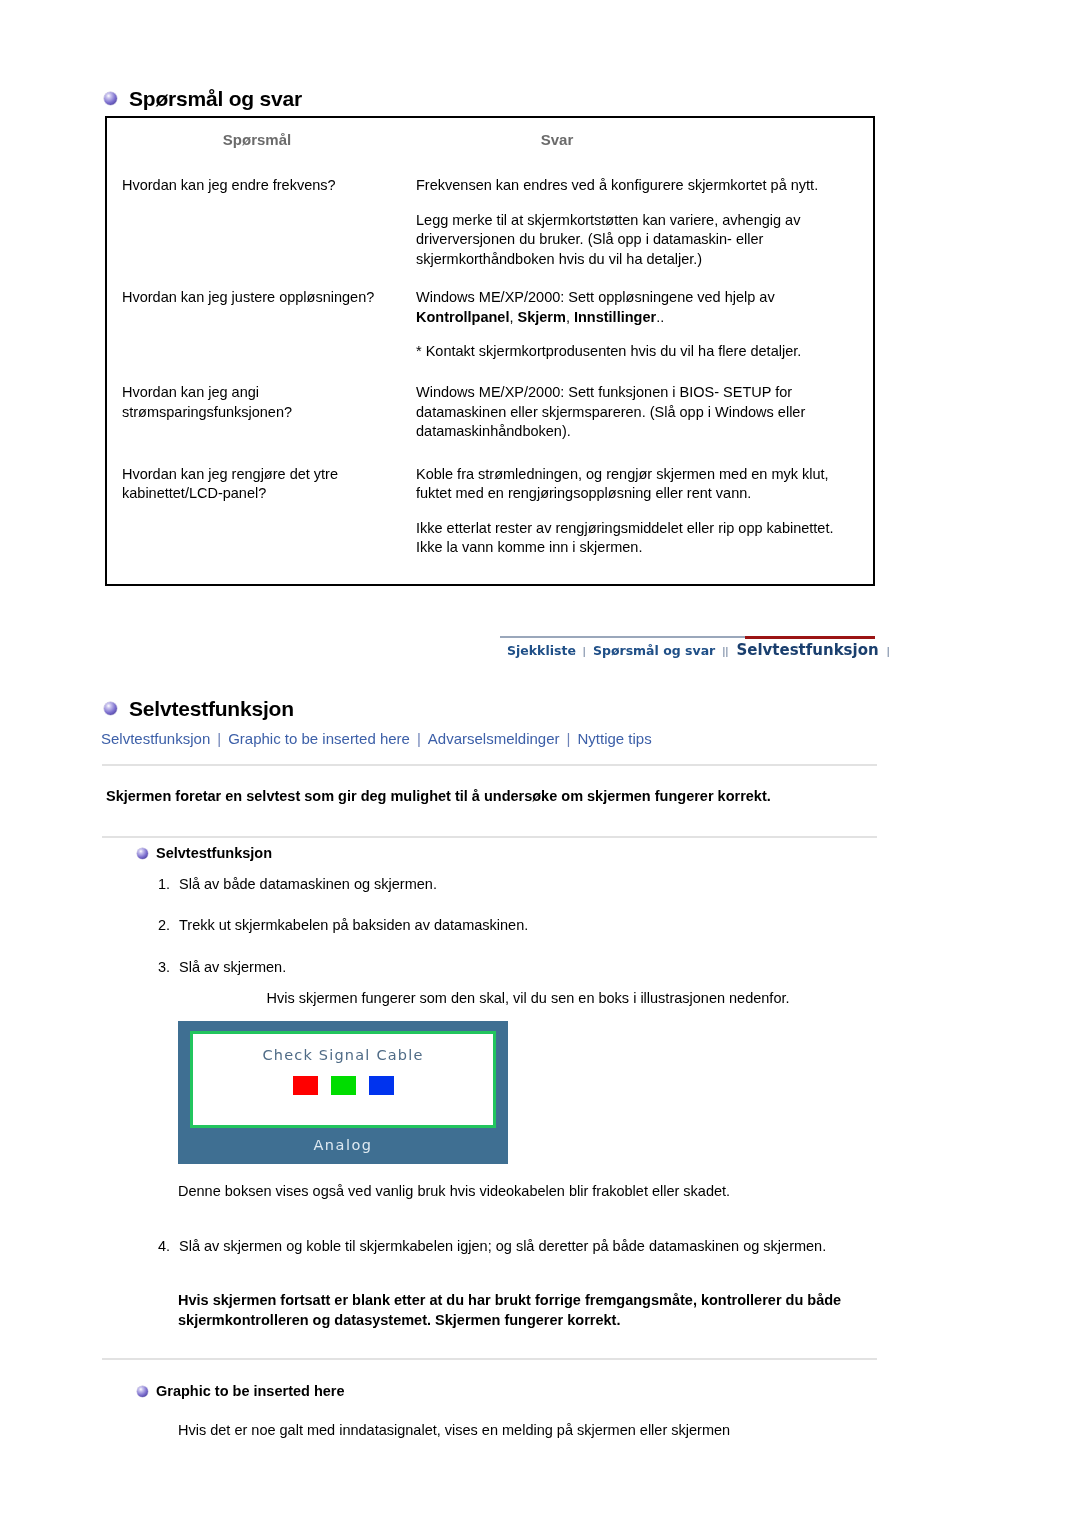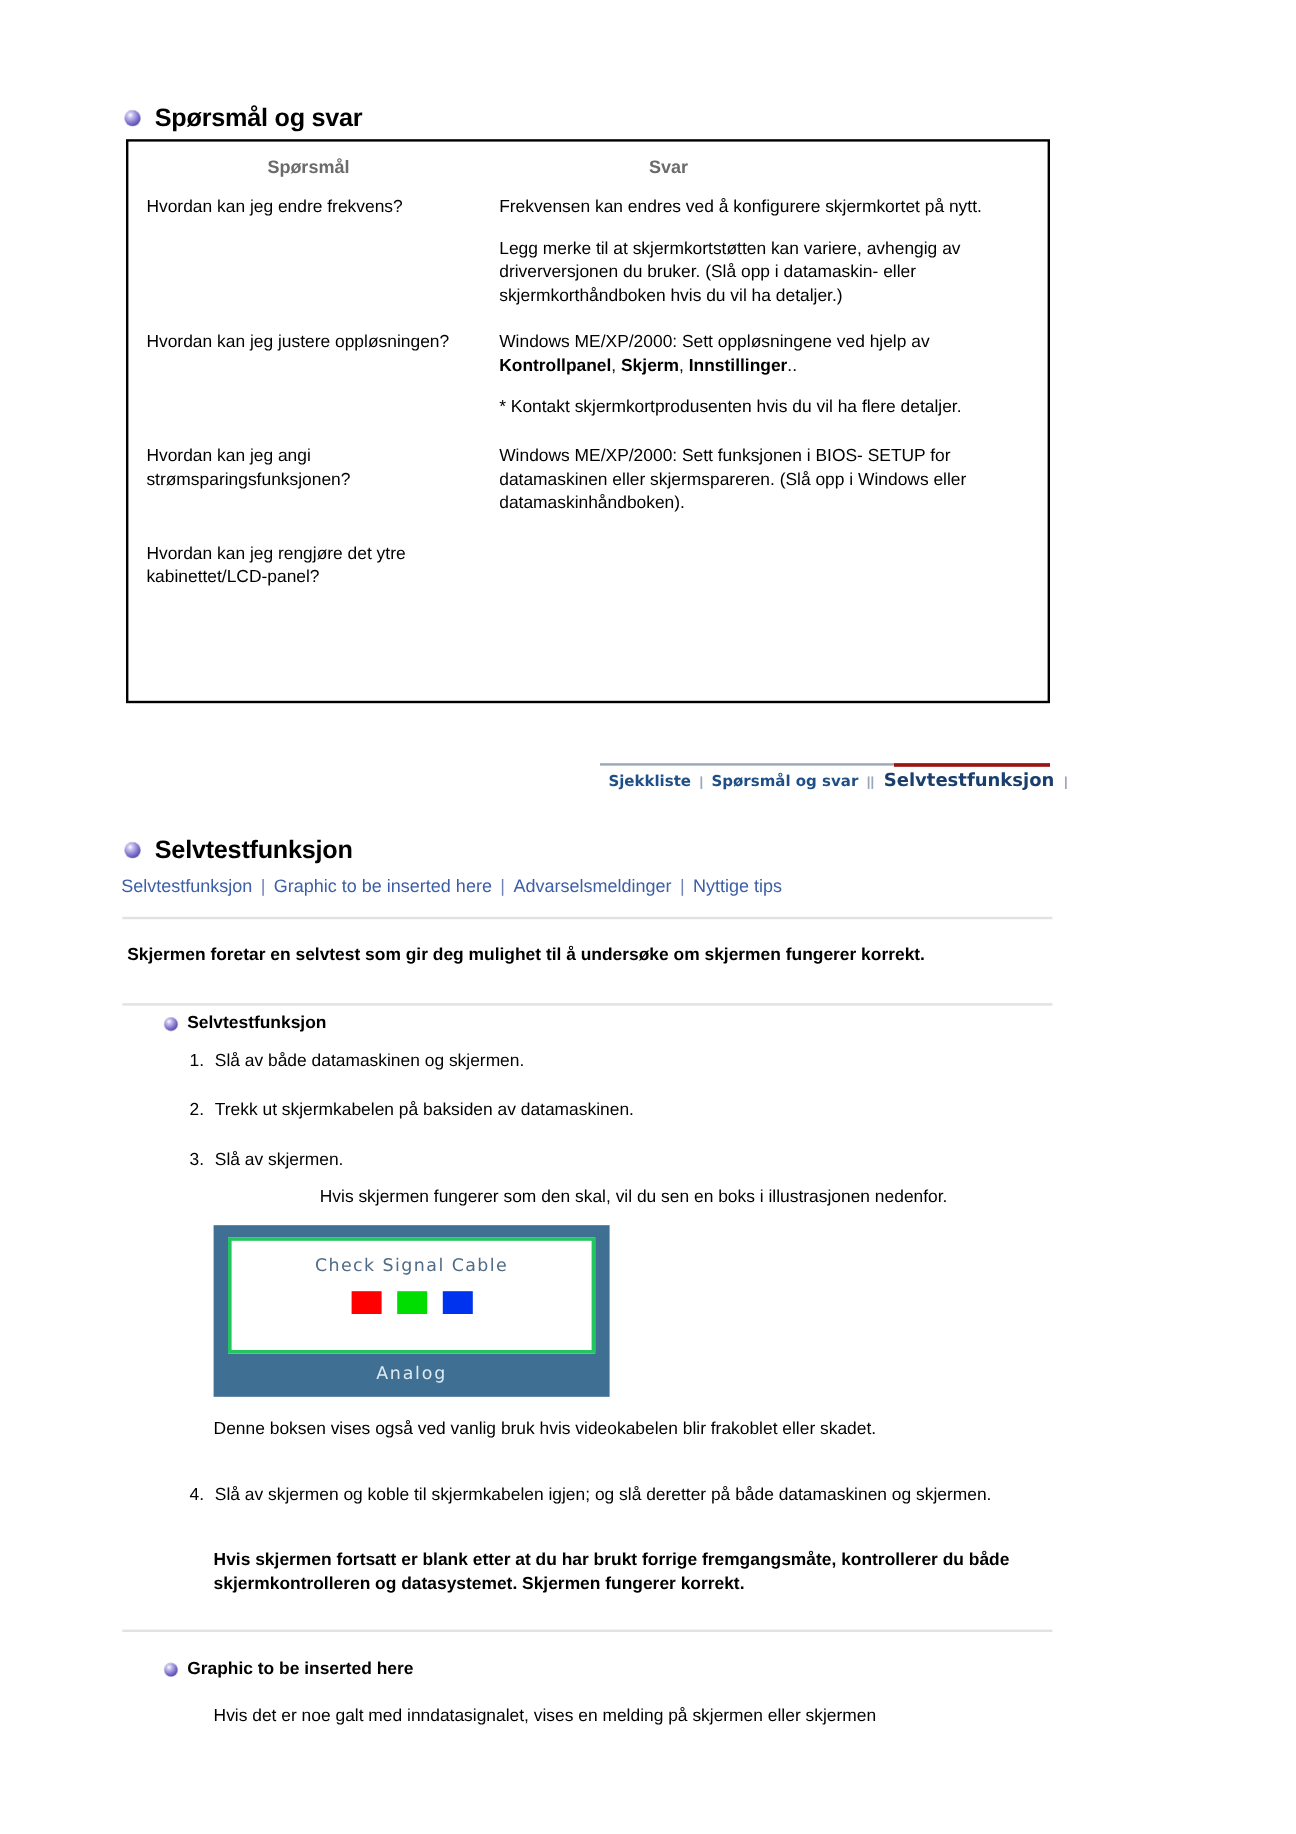--- a/index.html
+++ b/index.html
@@ -297,21 +297,21 @@
     <span class="sec-title">Spørsmål og svar</span>
   </div>
 
   <div class="qa-box">
 
     <div class="qa-headrow">
       <div class="qa-head-q">Spørsmål</div>
       <div class="qa-head-a">Svar</div>
     </div>
 
-    <div class="qa-row" style="margin-top:16px;">
+    <div class="qa-row" style="margin-top:28px;">
       <div class="qa-q">Hvordan kan jeg endre frekvens?</div>
       <div class="qa-a">
         <p>Frekvensen kan endres ved å konfigurere skjermkortet på nytt.</p>
         <p>Legg merke til at skjermkortstøtten kan variere, avhengig av driverversjonen du bruker. (Slå opp i datamaskin- eller skjermkorthåndboken hvis du vil ha detaljer.)</p>
       </div>
     </div>
 
     <div class="qa-row" style="margin-top:19px;">
       <div class="qa-q">Hvordan kan jeg justere oppløsningen?</div>
       <div class="qa-a">
@@ -322,20 +322,24 @@
 
     <div class="qa-row" style="margin-top:21px;">
       <div class="qa-q">Hvordan kan jeg angi strømsparingsfunksjonen?</div>
       <div class="qa-a">
         <p>Windows ME/XP/2000: Sett funksjonen i BIOS- SETUP for datamaskinen eller skjermspareren. (Slå opp i Windows eller datamaskinhåndboken).</p>
       </div>
     </div>
 
     <div class="qa-row" style="margin-top:23px;">
       <div class="qa-q">Hvordan kan jeg rengjøre det ytre kabinettet/LCD-panel?</div>
+      <div class="qa-a">
+        <p>Koble fra strømledningen, og rengjør skjermen med en myk klut, fuktet med en rengjøringsoppløsning eller rent vann.</p>
+        <p>Ikke etterlat rester av rengjøringsmiddelet eller rip opp kabinettet. Ikke la vann komme inn i skjermen.</p>
+      </div>
     </div>
   </div>
 
   <div class="navstrip">
     <div class="nav-rule"></div>
     <div class="nav-rule-red"></div>
     <div class="nav-items">
       <span class="nav-item">Sjekkliste</span>
       <span class="nav-sep">|</span>
       <span class="nav-item">Spørsmål og svar</span>

